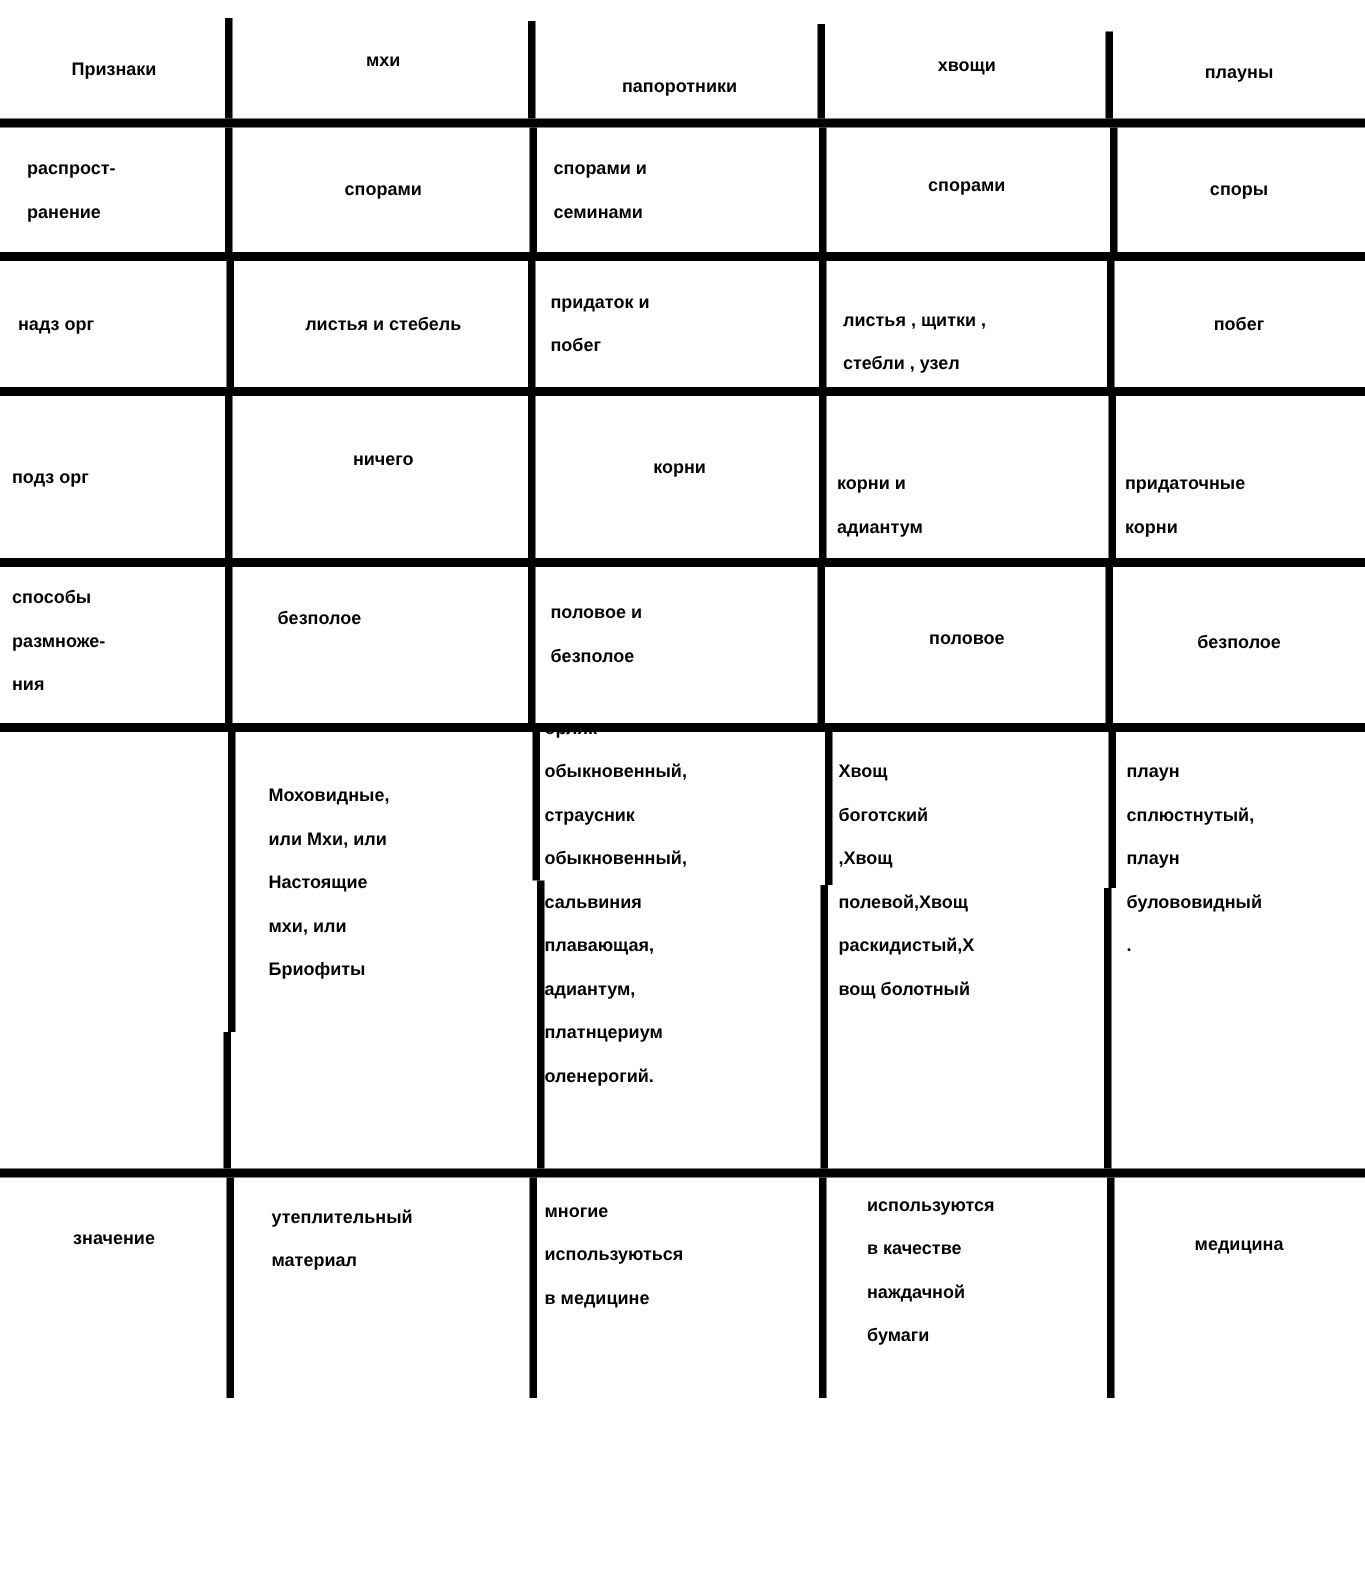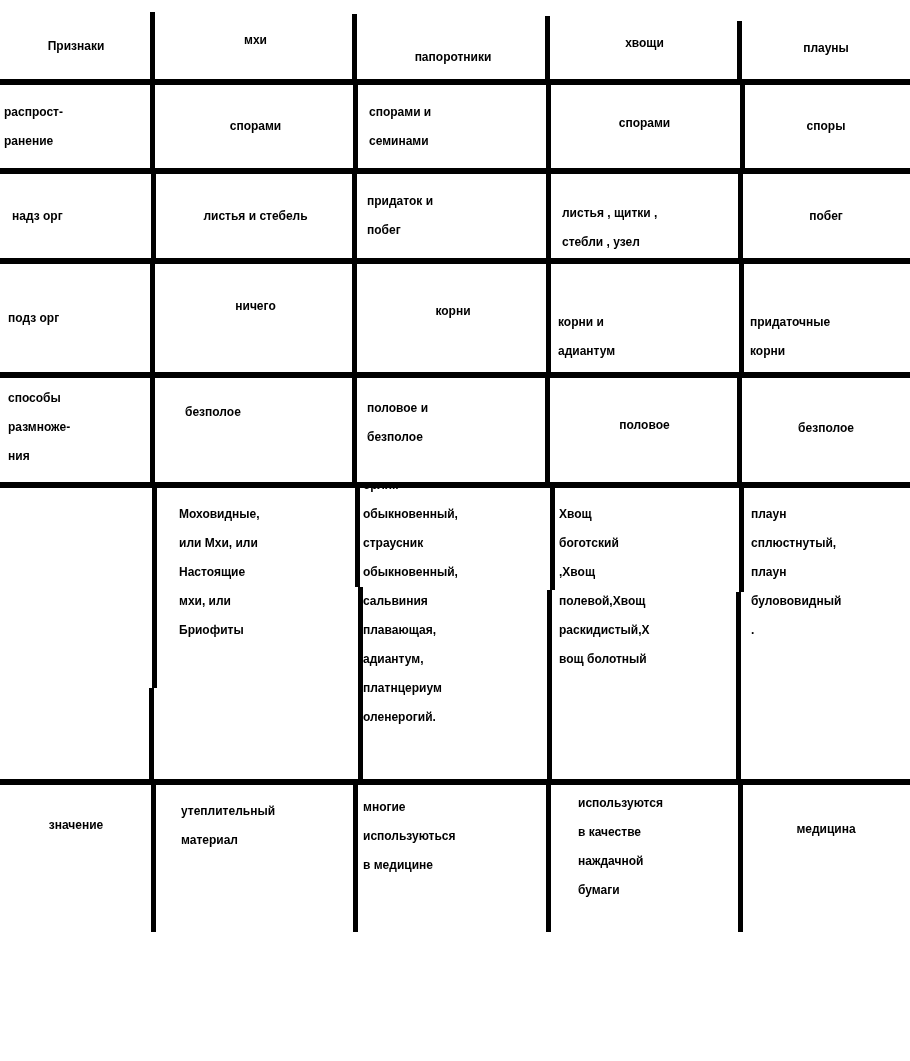--- a/index.html
+++ b/index.html
@@ -88,21 +88,21 @@
   <div class="vline" style="left:353px;top:785px;height:147px"></div>
   <div class="vline" style="left:546px;top:785px;height:147px"></div>
   <div class="vline" style="left:738px;top:785px;height:147px"></div>
 
   <div class="cell ha-c va-c" style="left:0;top:0;width:152px;height:79px;padding-top:14px">Признаки</div>
   <div class="cell ha-c va-c" style="left:157px;top:0;width:197px;height:79px;padding-top:2px">мхи</div>
   <div class="cell ha-c va-c" style="left:359px;top:0;width:188px;height:89px;padding-top:26px">папоротники</div>
   <div class="cell ha-c va-c" style="left:552px;top:0;width:185px;height:79px;padding-top:8px">хвощи</div>
   <div class="cell ha-c va-c" style="left:742px;top:0;width:168px;height:79px;padding-top:18px">плауны</div>
 
-  <div class="cell ha-l va-c" style="left:0;top:85px;width:152px;height:83px;padding-left:4px">распрост-
+  <div class="cell ha-l va-c" style="left:0;top:85px;width:152px;height:83px;padding-left:18px">распрост-
 ранение</div>
   <div class="cell ha-c va-c" style="left:157px;top:85px;width:197px;height:83px">спорами</div>
   <div class="cell ha-l va-c" style="left:359px;top:85px;width:188px;height:83px;padding-left:10px">спорами и
 семинами</div>
   <div class="cell ha-c va-c" style="left:552px;top:85px;width:185px;height:83px;padding-bottom:6px">спорами</div>
   <div class="cell ha-c va-c" style="left:742px;top:85px;width:168px;height:83px">споры</div>
 
   <div class="cell ha-l va-c" style="left:0;top:174px;width:152px;height:84px;padding-left:12px">надз орг</div>
   <div class="cell ha-c va-c" style="left:157px;top:174px;width:197px;height:84px">листья и стебель</div>
   <div class="cell ha-l va-c" style="left:359px;top:174px;width:188px;height:84px;padding-left:8px">придаток и
@@ -121,21 +121,21 @@
 
   <div class="cell ha-l va-t" style="left:0;top:378px;width:152px;height:104px;padding-left:8px;padding-top:6px">способы
 размноже-
 ния</div>
   <div class="cell ha-l va-t" style="left:157px;top:378px;width:197px;height:104px;padding-left:28px;padding-top:20px">безполое</div>
   <div class="cell ha-l va-t" style="left:359px;top:378px;width:188px;height:104px;padding-left:8px;padding-top:16px">половое и
 безполое</div>
   <div class="cell ha-c va-c" style="left:552px;top:378px;width:185px;height:104px;padding-bottom:10px">половое</div>
   <div class="cell ha-c va-c" style="left:742px;top:378px;width:168px;height:104px;padding-bottom:4px">безполое</div>
 
-  <div class="cell ha-l va-t" style="left:157px;top:488px;width:197px;height:291px;padding-left:22px;padding-top:12px">Моховидные,
+  <div class="cell ha-l va-t" style="left:157px;top:488px;width:197px;height:291px;padding-left:22px;padding-top:28px">Моховидные,
 или Мхи, или
 Настоящие
 мхи, или
 Бриофиты</div>
   <div class="cell ha-l va-t" style="left:363px;top:459px;width:184px;height:291px;padding-left:0;padding-top:12px">орляк
 обыкновенный,
 страусник
 обыкновенный,
 сальвиния
 плавающая,

